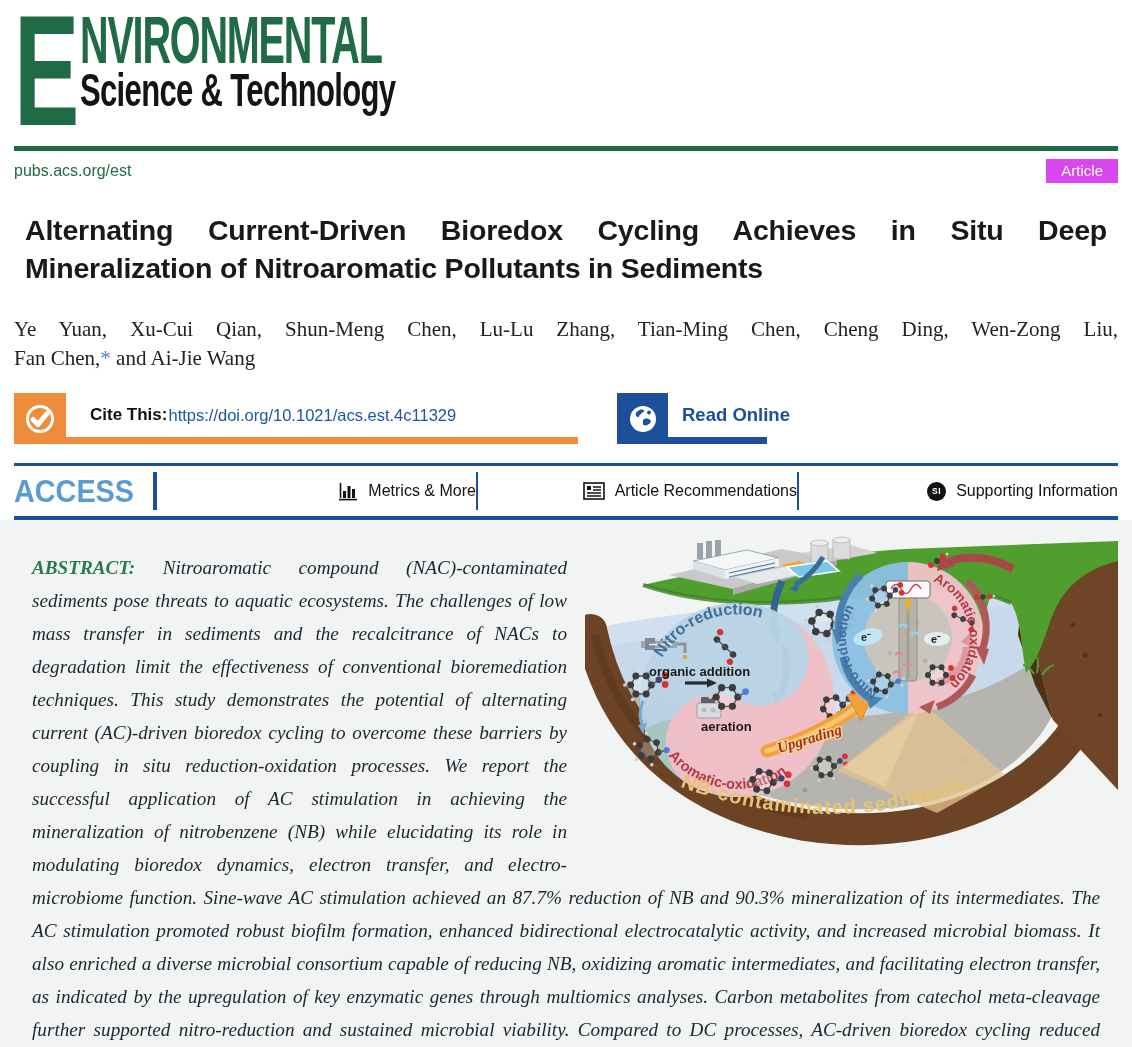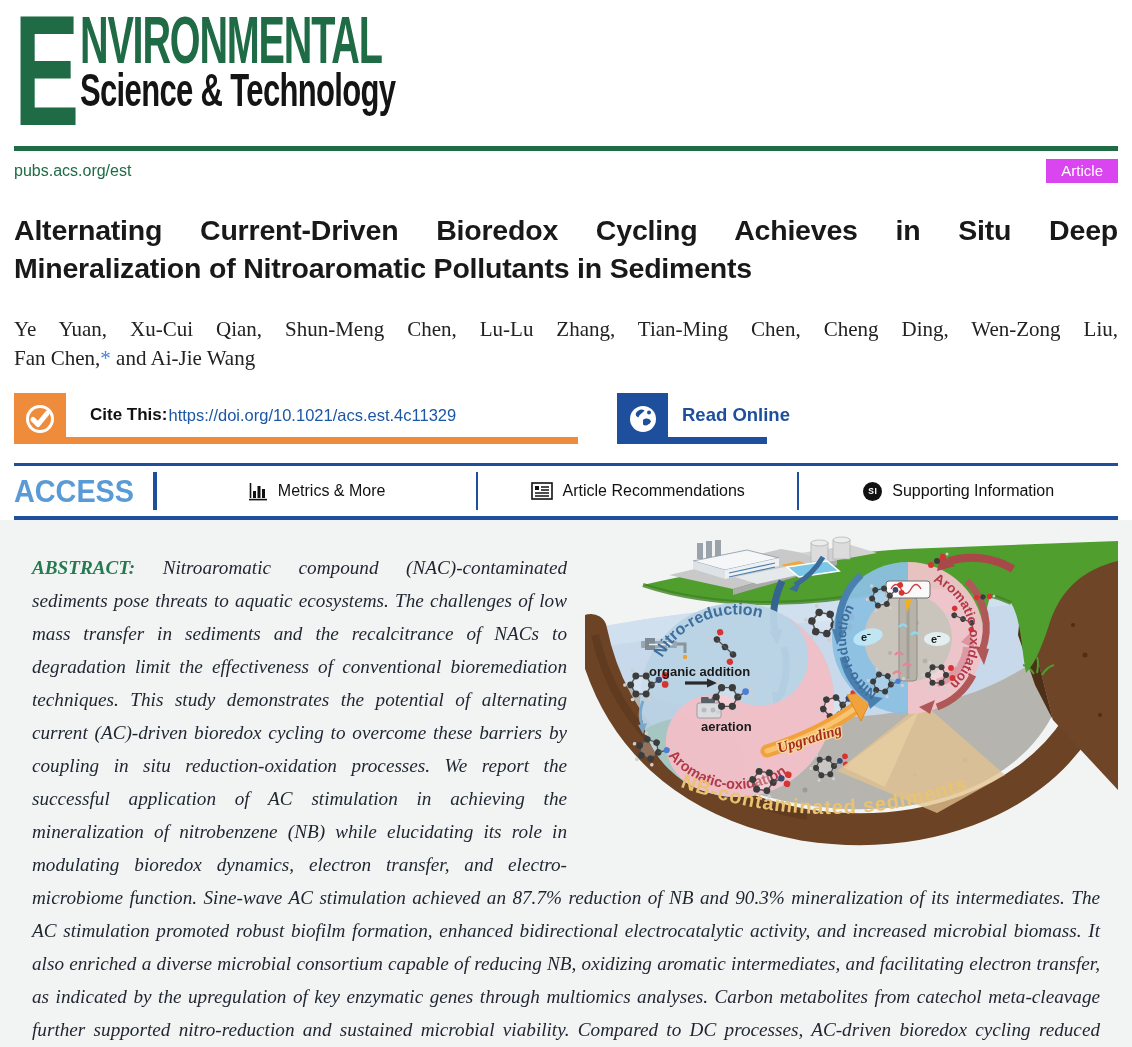--- a/index.html
+++ b/index.html
@@ -45,21 +45,21 @@
   .read-box{margin-left:39px;width:150px;height:51px;position:relative;display:flex;}
   .read-ico{width:51px;height:51px;background:#1D4F9D;display:flex;align-items:center;justify-content:center;flex:none;z-index:1;}
   .read-body{flex:1;display:flex;align-items:center;padding-left:14px;padding-bottom:7px;background:#fff;}
   .read-underline{position:absolute;left:0;right:0;bottom:0;height:7px;background:#1D4F9D;}
   .read-label{color:#1D4F9D;font-weight:bold;font-size:18.5px;white-space:nowrap;}
   
   .access-bar{margin:19px 14px 0;border-top:3px solid #1D4F9D;border-bottom:4px solid #1D4F9D;height:50px;display:flex;align-items:center;}
   .access-word{color:#5B9BD5;font-size:32px;font-weight:bold;display:inline-block;transform:scaleX(0.9);transform-origin:left center;letter-spacing:0;}
   .vdiv{width:4px;height:38px;background:#1D4F9D;margin-left:6px;flex:none;}
   .vdiv2{width:2.5px;height:38px;background:#1D4F9D;flex:none;}
-  .access-item{flex:1;display:flex;align-items:center;justify-content:center;gap:10px;font-size:16px;color:#111;cursor:pointer;}
+  .access-item{flex:1;display:flex;align-items:center;justify-content:flex-end;gap:10px;font-size:16px;color:#111;cursor:pointer;}
   .si-circle{width:19px;height:19px;border-radius:50%;background:#111;color:#fff;font-size:8.5px;font-weight:bold;display:flex;align-items:center;justify-content:center;letter-spacing:0.5px;}
   
   .abstract-section{background:#F2F4F3;padding:13px 14px 30px;margin-top:0;}
   .figure-wrap{float:right;width:533px;height:320px;margin:2px 0 8px 18px;}
   .abstract-p{margin:18px;font-family:"Liberation Serif",serif;font-size:19.2px;line-height:33px;color:#1E2530;text-align:justify;font-style:italic;}
   .abstract-head{color:#257A52;font-weight:bold;}
   .keywords-p{margin:14px 0 0;font-family:"Liberation Serif",serif;font-size:19.2px;line-height:26px;color:#1E2530;}
   .kw-head{color:#257A52;font-weight:bold;}
   .kw-text{font-style:italic;}
   
@@ -84,21 +84,21 @@
     </div>
   </div>
   <div class="green-rule"></div>
   <div class="url-row">
     <span class="site-url">pubs.acs.org/est</span>
     <span class="badge">Article</span>
   </div>
 </header>
 
 <main class="page-pad">
-  <h1 class="title" style="margin:26px 0 0;">
+  <h1 class="title" style="margin:26px 11px 0;">
     <div class="title-l1">Alternating Current-Driven Bioredox Cycling Achieves in Situ Deep</div>
     <div class="title-l2">Mineralization of Nitroaromatic Pollutants in Sediments</div>
   </h1>
 
   <div class="authors">
     <div class="authors-l1">Ye Yuan, Xu-Cui Qian, Shun-Meng Chen, Lu-Lu Zhang, Tian-Ming Chen, Cheng Ding, Wen-Zong Liu,</div>
     <div><span>Fan Chen,</span><span class="star">*</span><span> and Ai-Jie Wang</span></div>
   </div>
 
   <div class="cite-row">

